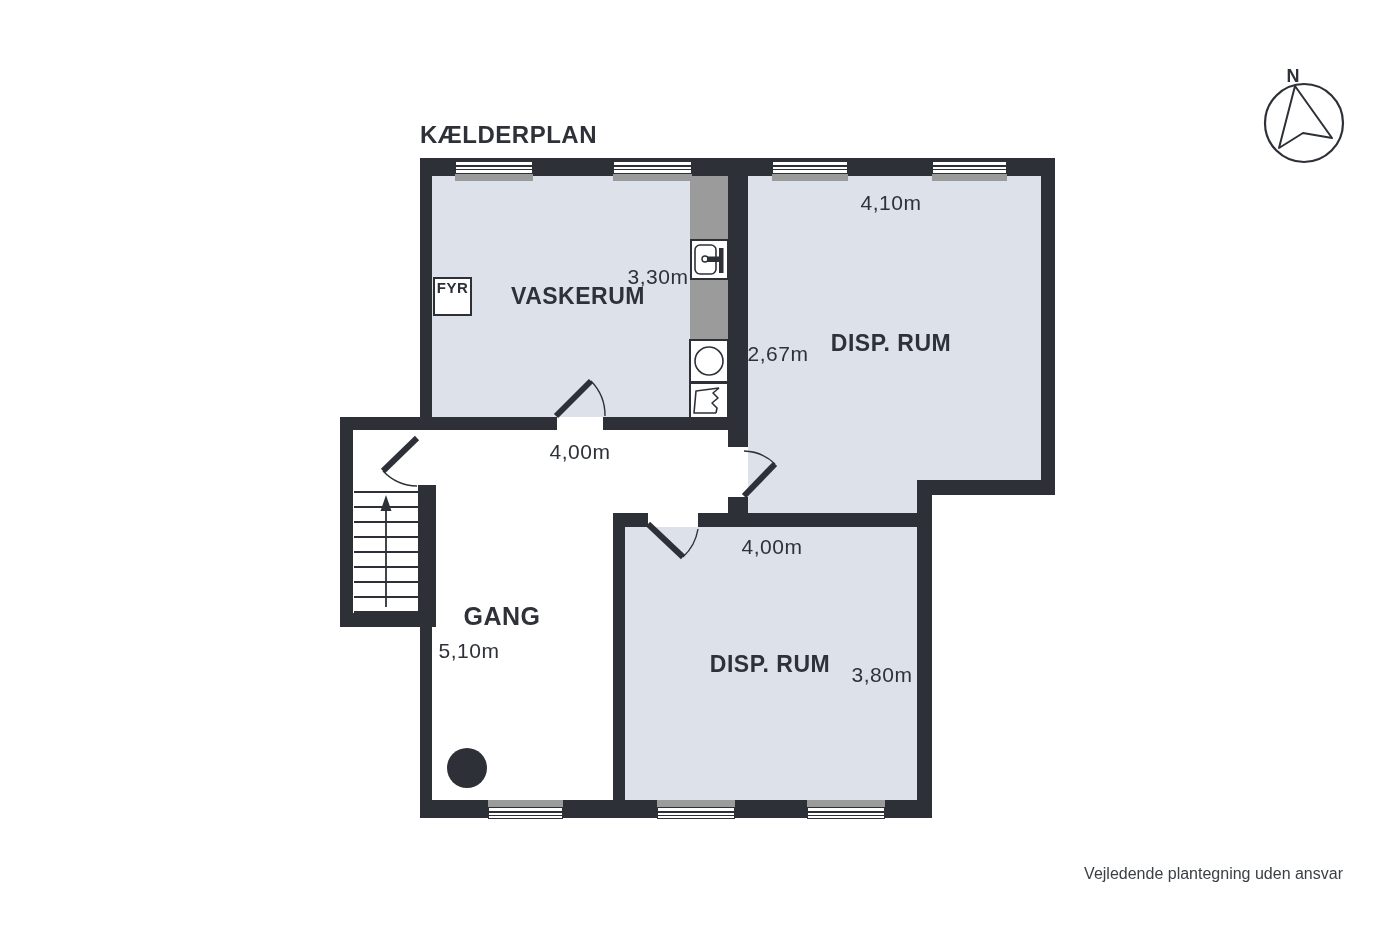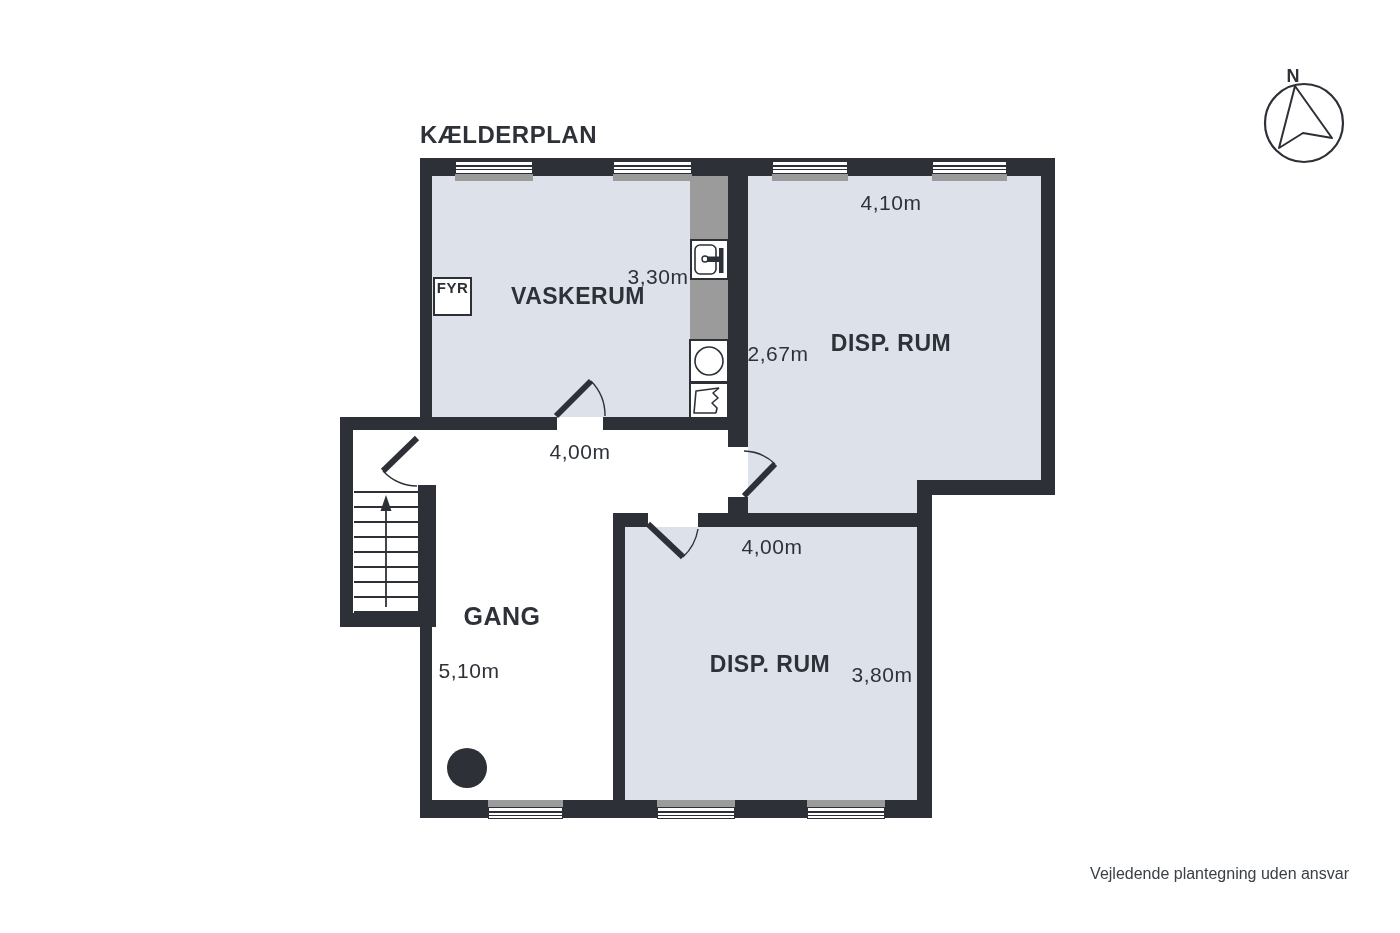--- a/index.html
+++ b/index.html
@@ -22,21 +22,21 @@
   .room-lbl{position:absolute;transform:translate(-50%,-50%);font-size:23px;font-weight:600;letter-spacing:.5px;
             color:var(--text-dark);white-space:nowrap;}
   .gang-lbl{font-size:25px;}
   .dim-lbl{position:absolute;transform:translate(-50%,-50%);font-size:21px;font-weight:400;letter-spacing:.5px;
            color:var(--text-dark);white-space:nowrap;margin-top:11px;}
   .fyr-box{position:absolute;left:433px;top:277px;width:39px;height:39px;background:#fff;border:2px solid var(--wall);
            box-sizing:border-box;display:flex;justify-content:center;
            font-size:15px;font-weight:600;letter-spacing:.5px;}
   .overlay{position:absolute;left:0;top:0;pointer-events:none;}
   .n-label{position:absolute;left:1293px;top:76px;transform:translate(-50%,-50%);font-size:18px;font-weight:700;}
-  .footer{position:absolute;top:865px;right:51px;font-size:16px;color:var(--footer-text);}
+  .footer{position:absolute;top:865px;right:57px;font-size:16px;color:var(--footer-text);}
   .leaf{stroke:var(--wall);stroke-width:6;fill:none;}
   .arc{stroke:var(--wall);stroke-width:1.4;fill:none;}
   .thin{stroke:var(--wall);stroke-width:1.8;fill:none;}
   .box{fill:#fff;stroke:var(--wall);stroke-width:2;}
   .darkfill{fill:var(--wall);}
 </style>
 </head>
 <body>
 
 <div class="canvas">
@@ -180,17 +180,17 @@
   <div class="room-lbl" style="left:891px;top:343px;">DISP. RUM</div>
   <div class="room-lbl" style="left:770px;top:664px;">DISP. RUM</div>
   <div class="room-lbl gang-lbl" style="left:502px;top:616px;">GANG</div>
 
   <div class="dim-lbl" style="left:658px;top:266px;text-align:right;">3,30m</div>
   <div class="dim-lbl" style="left:891px;top:192px;">4,10m</div>
   <div class="dim-lbl" style="left:778px;top:343px;">2,67m</div>
   <div class="dim-lbl" style="left:580px;top:441px;">4,00m</div>
   <div class="dim-lbl" style="left:772px;top:536px;">4,00m</div>
   <div class="dim-lbl" style="left:882px;top:664px;">3,80m</div>
-  <div class="dim-lbl" style="left:469px;top:660px;">5,10m</div>
+  <div class="dim-lbl" style="left:469px;top:640px;">5,10m</div>
 
   <div class="footer">Vejledende plantegning uden ansvar</div>
 
 </div>
 
 </body></html>

